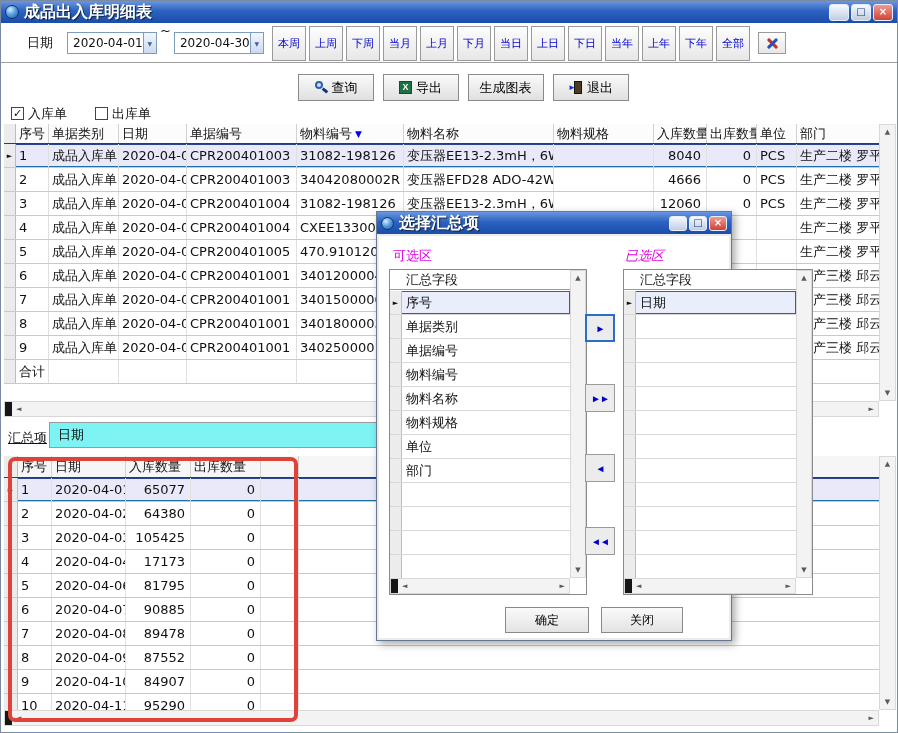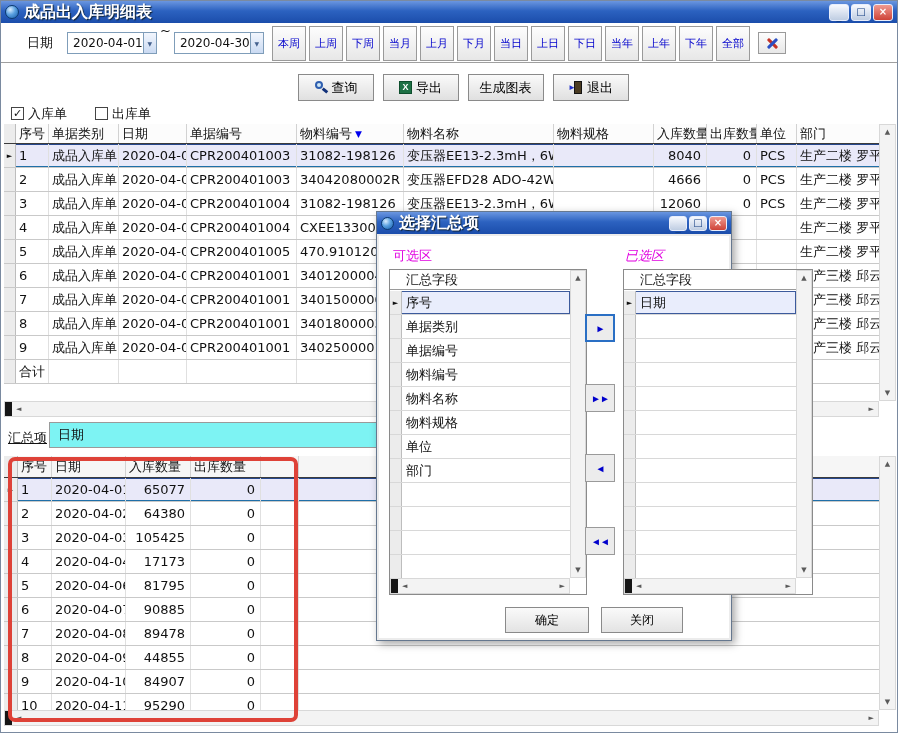--- a/index.html
+++ b/index.html
@@ -438,21 +438,21 @@
           <span class="cell s2">2020-04-08</span>
           <span class="cell s3 num">89478</span>
           <span class="cell s4 num">0</span>
           <span class="cell s5"></span>
           <span class="cell s6"></span>
       </div>
       <div class="grow">
         <span class="selcol" style="width:14px;"></span>
         <span class="cell s1">8</span>
           <span class="cell s2">2020-04-09</span>
-          <span class="cell s3 num">44855</span>
+          <span class="cell s3 num">87552</span>
           <span class="cell s4 num">0</span>
           <span class="cell s5"></span>
           <span class="cell s6"></span>
       </div>
       <div class="grow">
         <span class="selcol" style="width:14px;"></span>
         <span class="cell s1">9</span>
           <span class="cell s2">2020-04-10</span>
           <span class="cell s3 num">84907</span>
           <span class="cell s4 num">0</span>

